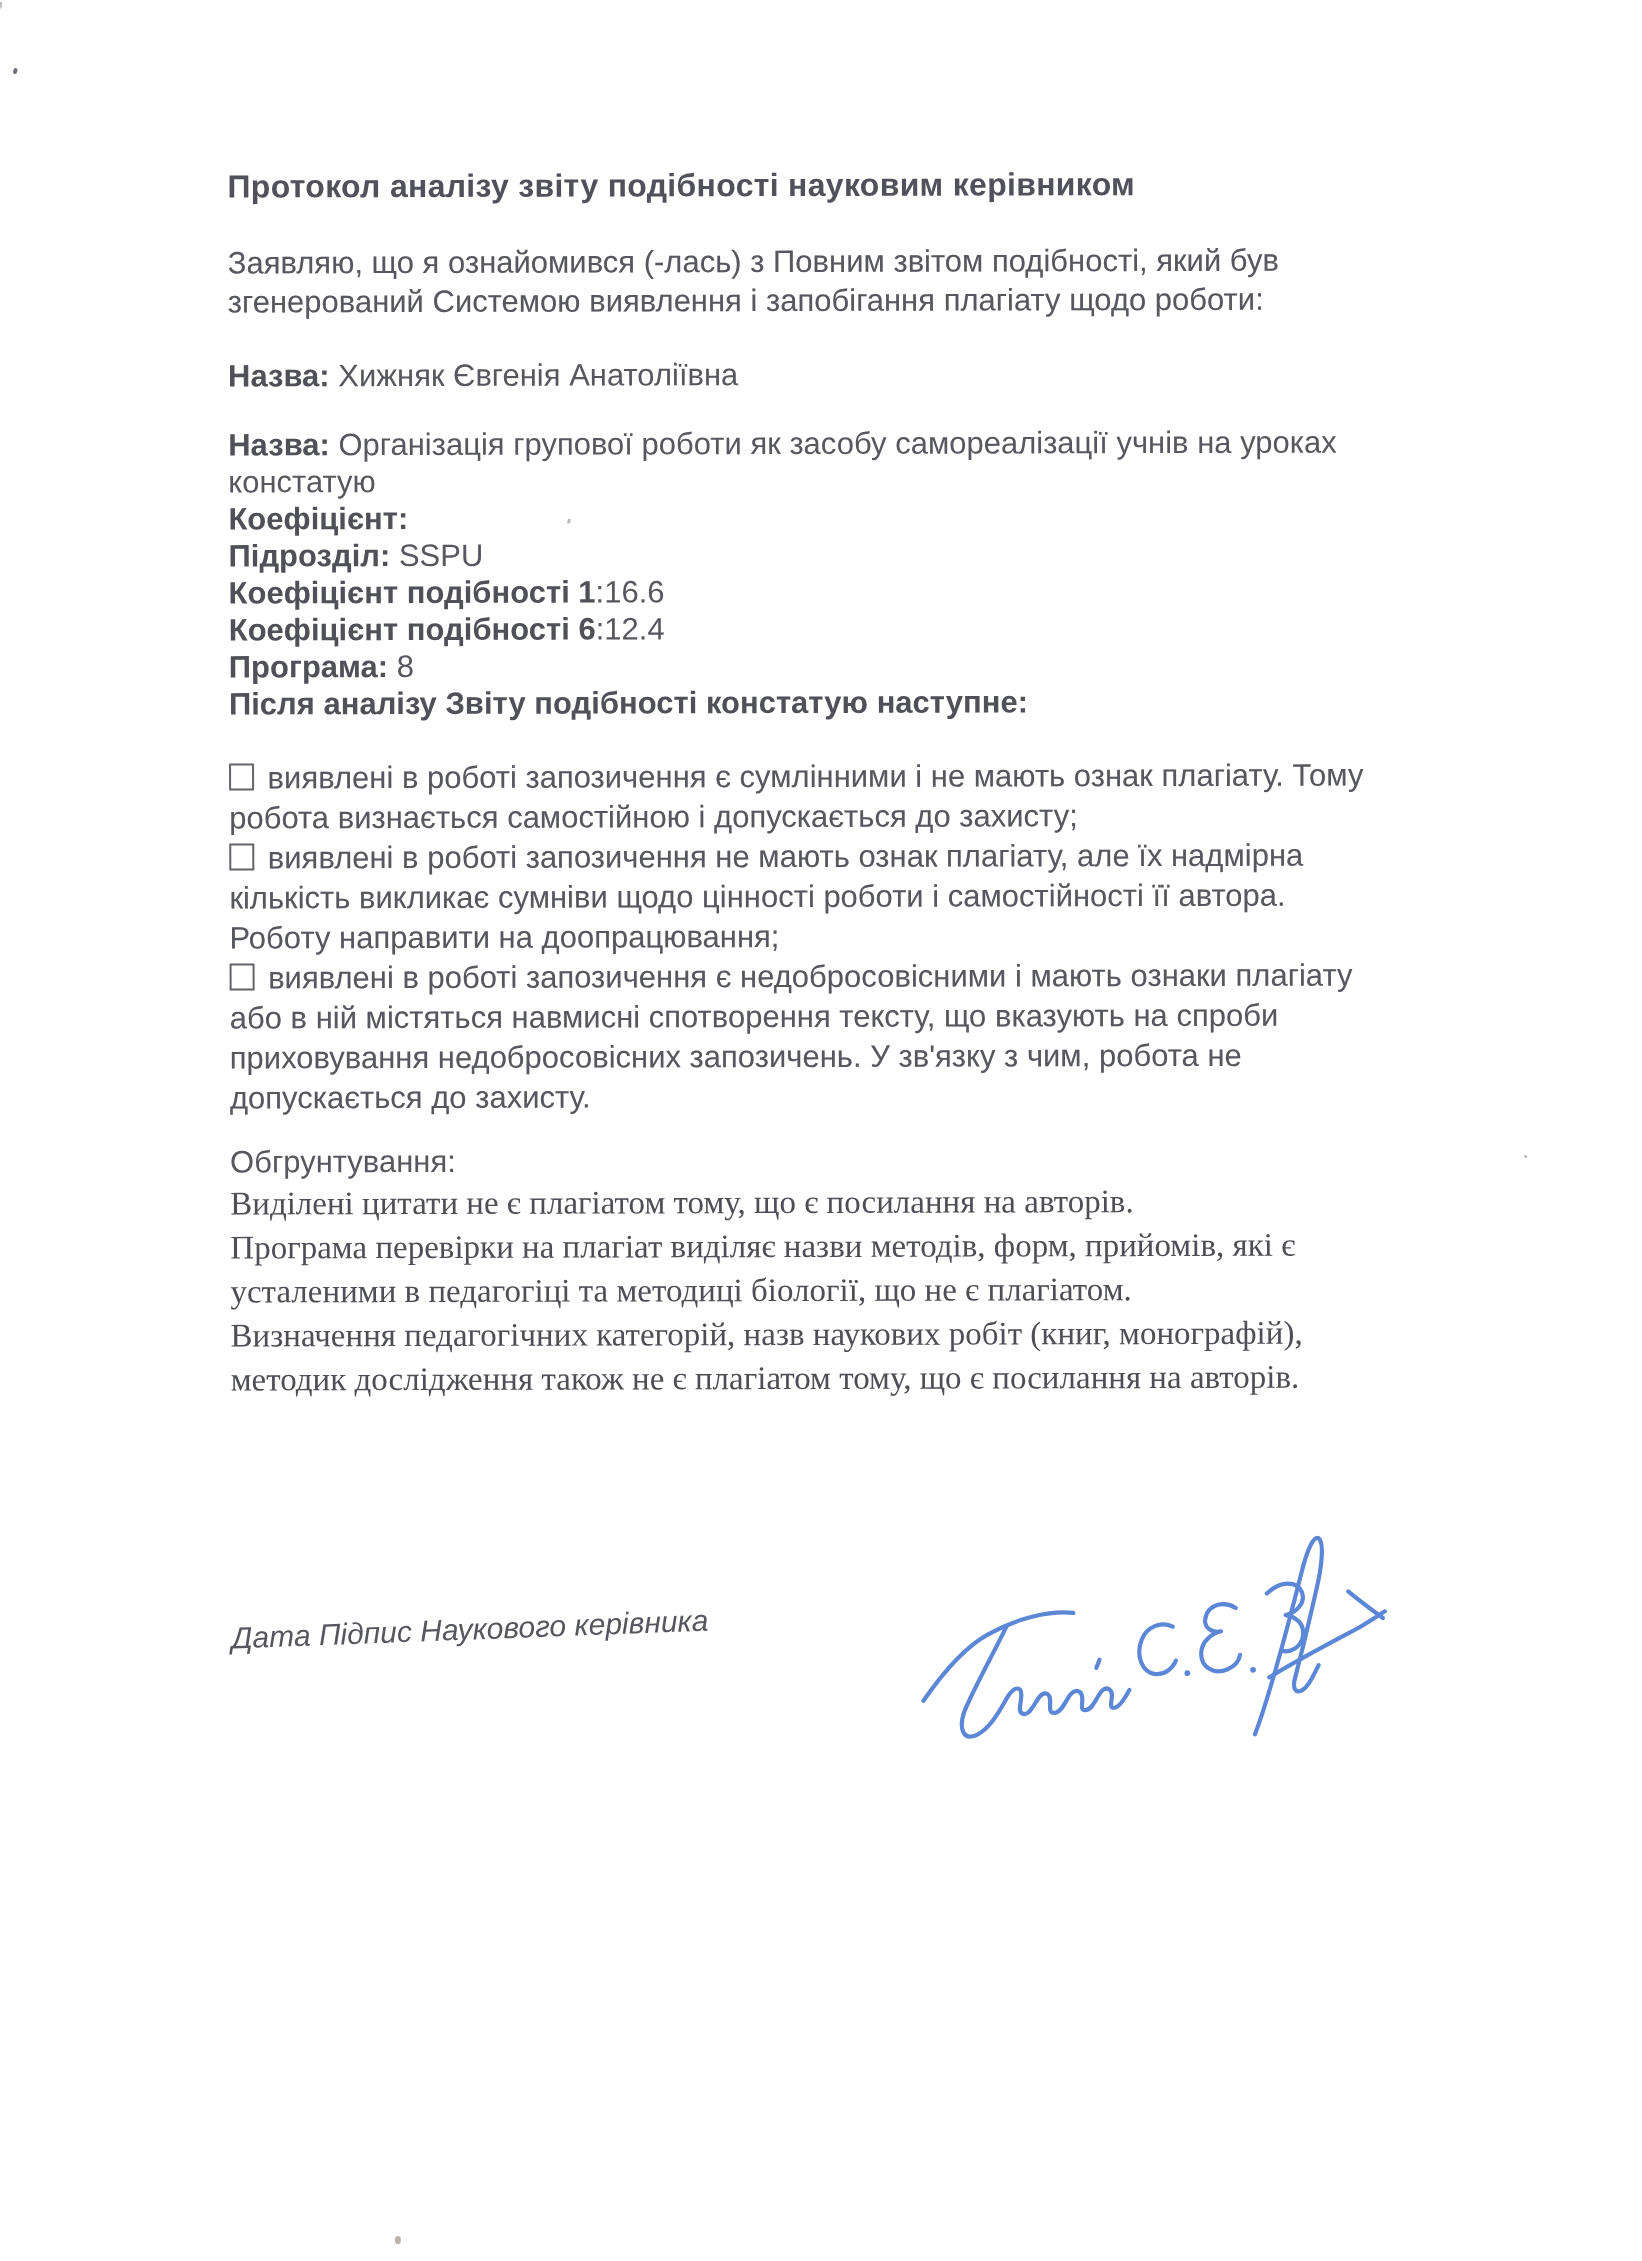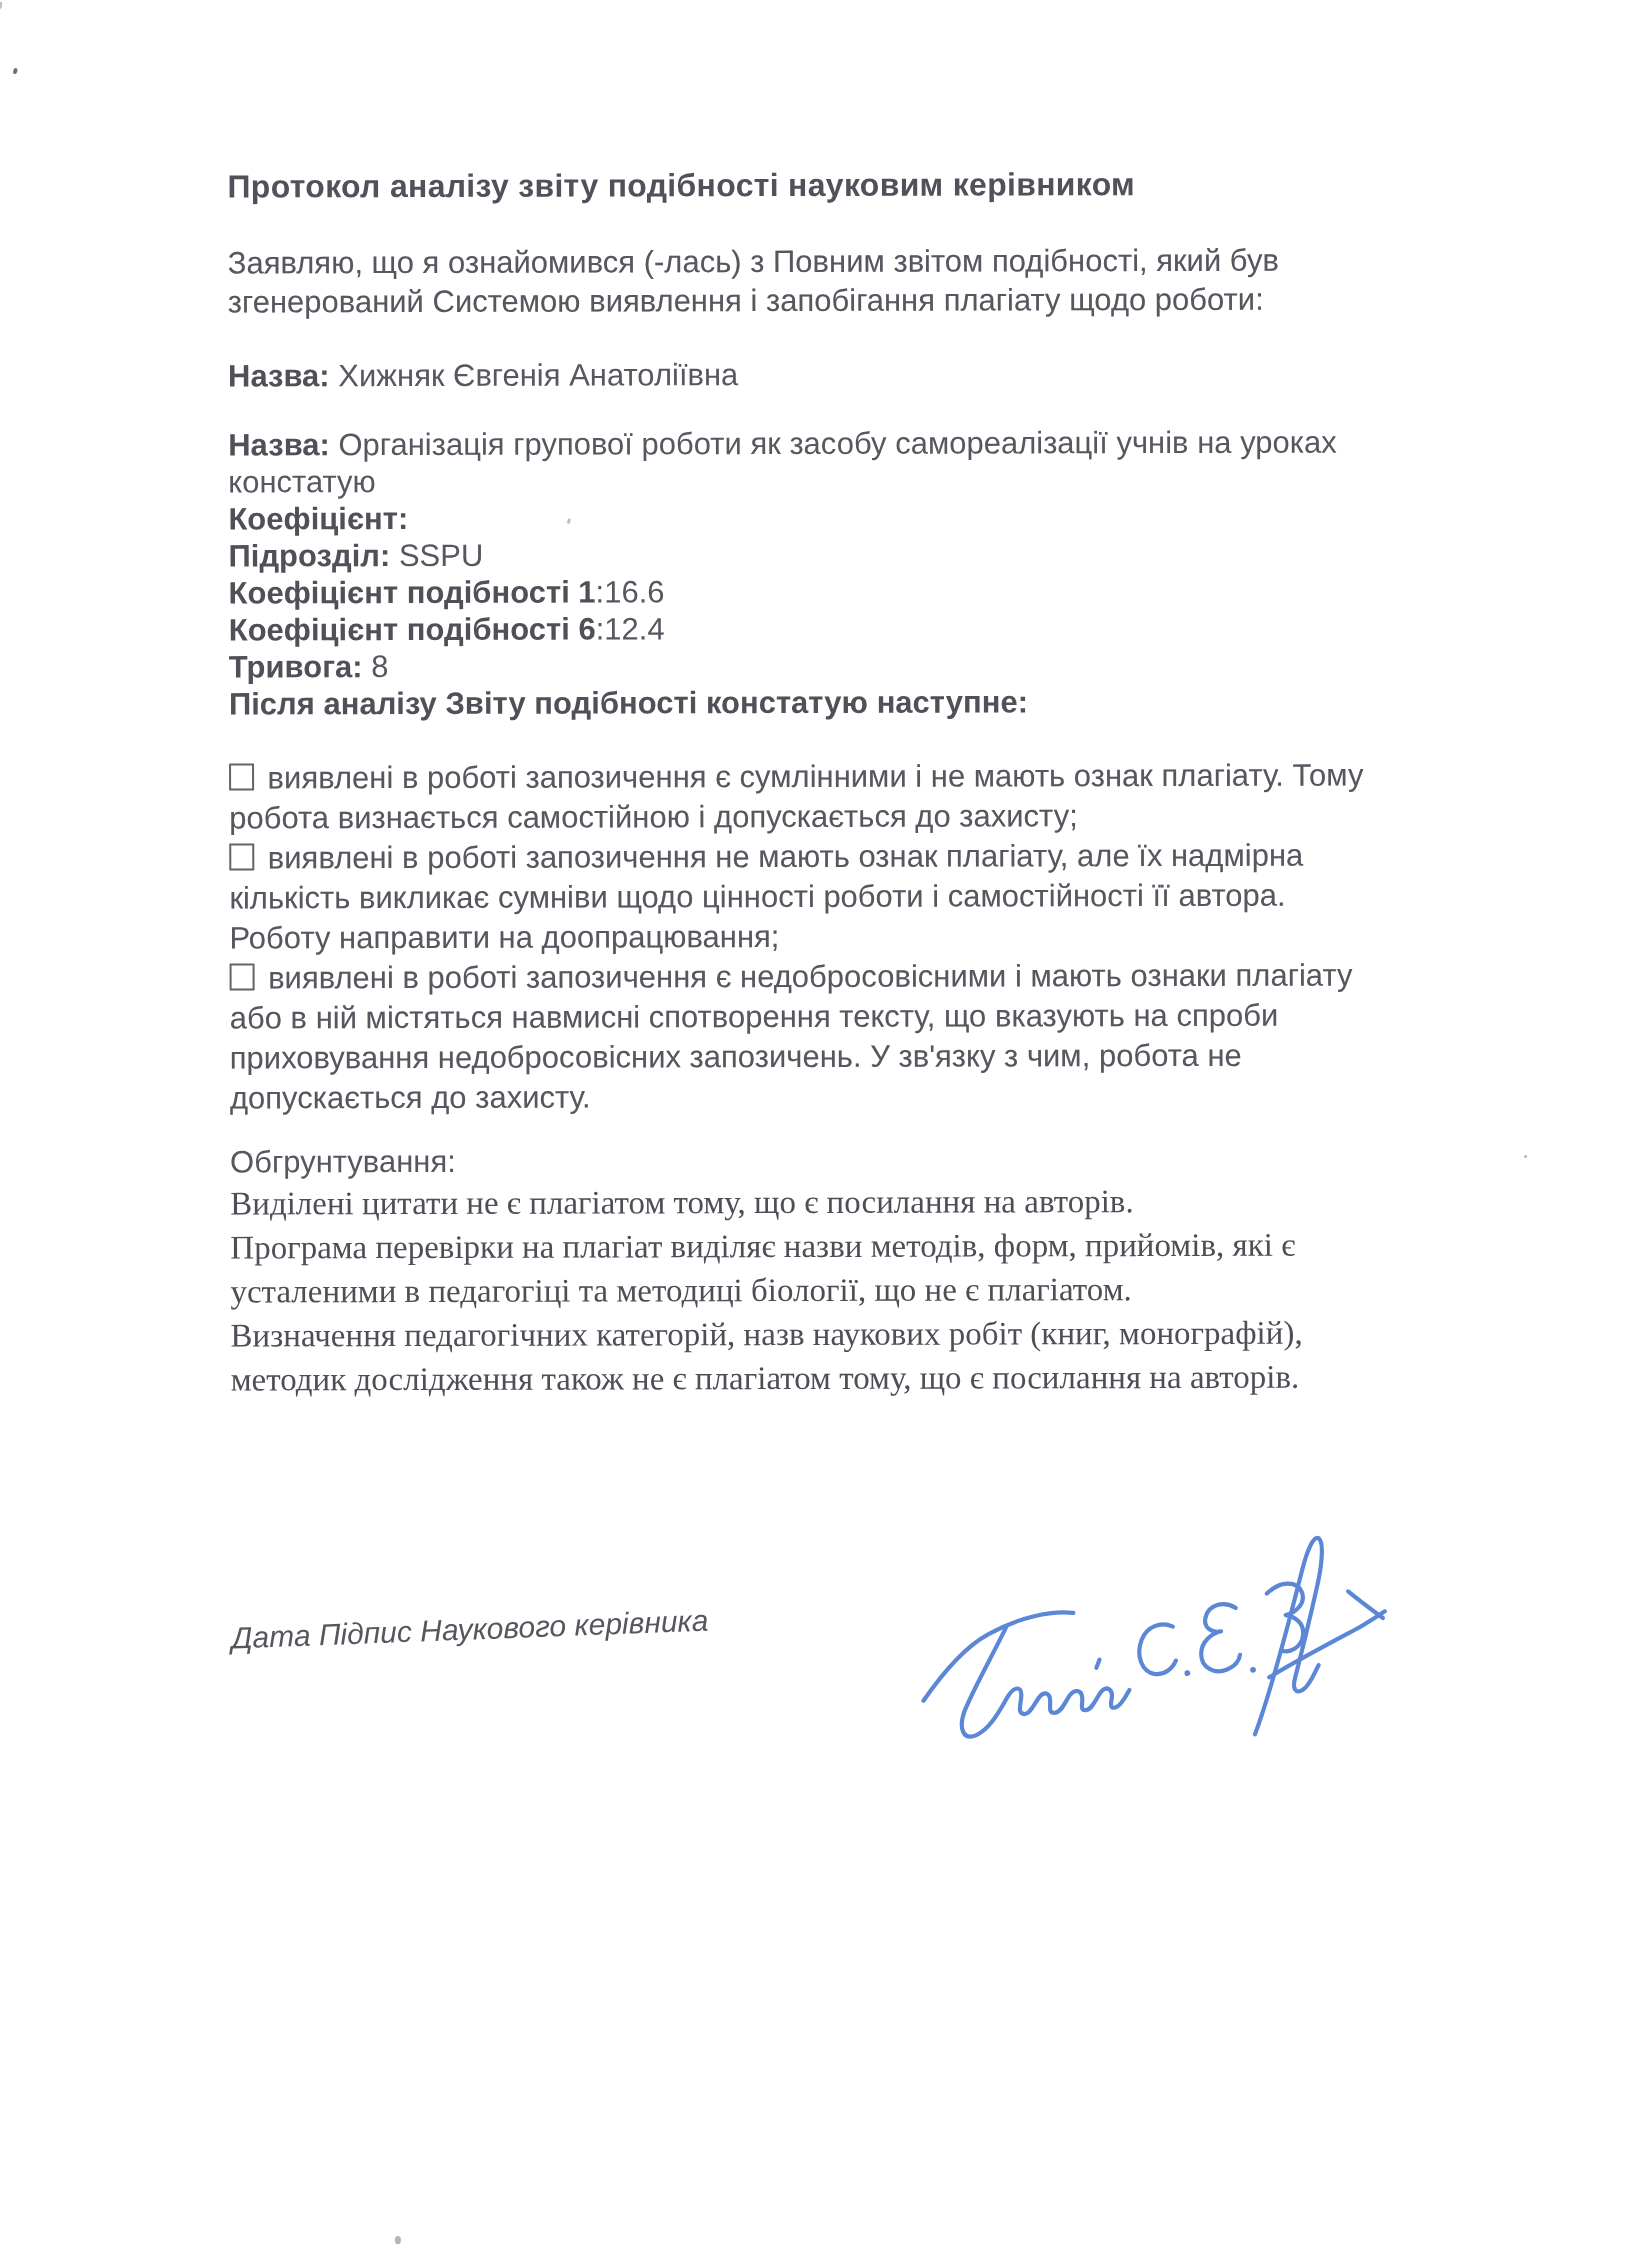--- a/index.html
+++ b/index.html
@@ -60,21 +60,21 @@
         <div class="ln"><span class="b">Назва:</span><span> Хижняк Євгенія Анатоліївна</span></div>
       </div>
 
     <div class="block" id="fields-block">
         <div class="ln"><span class="b">Назва:</span><span> Організація групової роботи як засобу самореалізації учнів на уроках</span></div>
         <div class="ln"><span>констатую</span></div>
         <div class="ln"><span class="b">Коефіцієнт:</span></div>
         <div class="ln"><span class="b">Підрозділ:</span><span> SSPU</span></div>
         <div class="ln"><span class="b">Коефіцієнт подібності 1</span><span>:16.6</span></div>
         <div class="ln"><span class="b">Коефіцієнт подібності 6</span><span>:12.4</span></div>
-        <div class="ln"><span class="b">Тривога:</span><span> 8</span></div>
+        <div class="ln"><span class="b">Програма:</span><span> 8</span></div>
         <div class="ln"><span class="b">Після аналізу Звіту подібності констатую наступне:</span></div>
       </div>
 
     <div class="block" id="options-block">
         <div class="ln"><span class="cb"></span>виявлені в роботі запозичення є сумлінними і не мають ознак плагіату. Тому</div>
         <div class="ln">робота визнається самостійною і допускається до захисту;</div>
         <div class="ln"><span class="cb"></span>виявлені в роботі запозичення не мають ознак плагіату, але їх надмірна</div>
         <div class="ln">кількість викликає сумніви щодо цінності роботи і самостійності її автора.</div>
         <div class="ln">Роботу направити на доопрацювання;</div>
         <div class="ln"><span class="cb"></span>виявлені в роботі запозичення є недобросовісними і мають ознаки плагіату</div>

